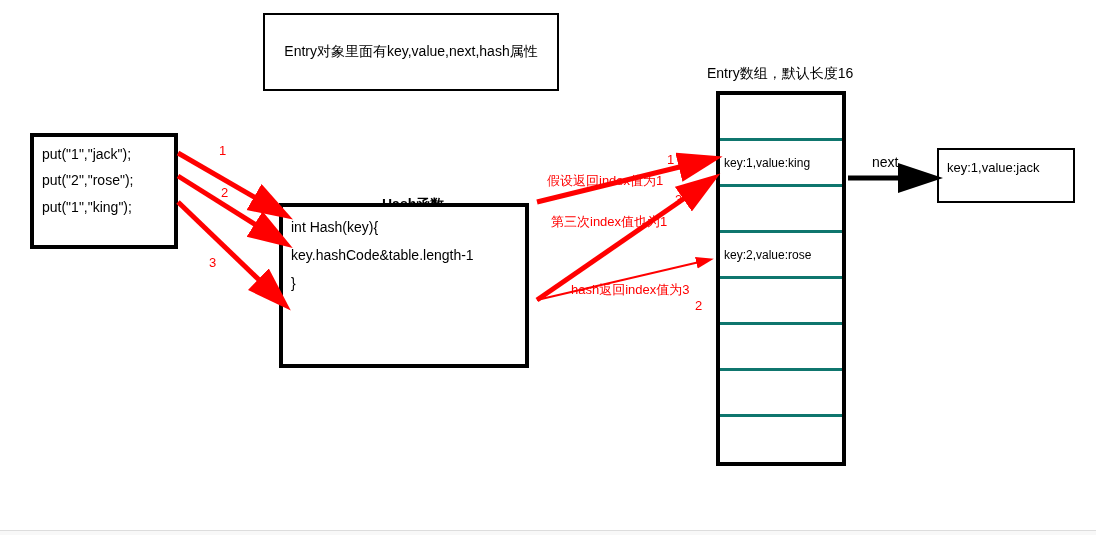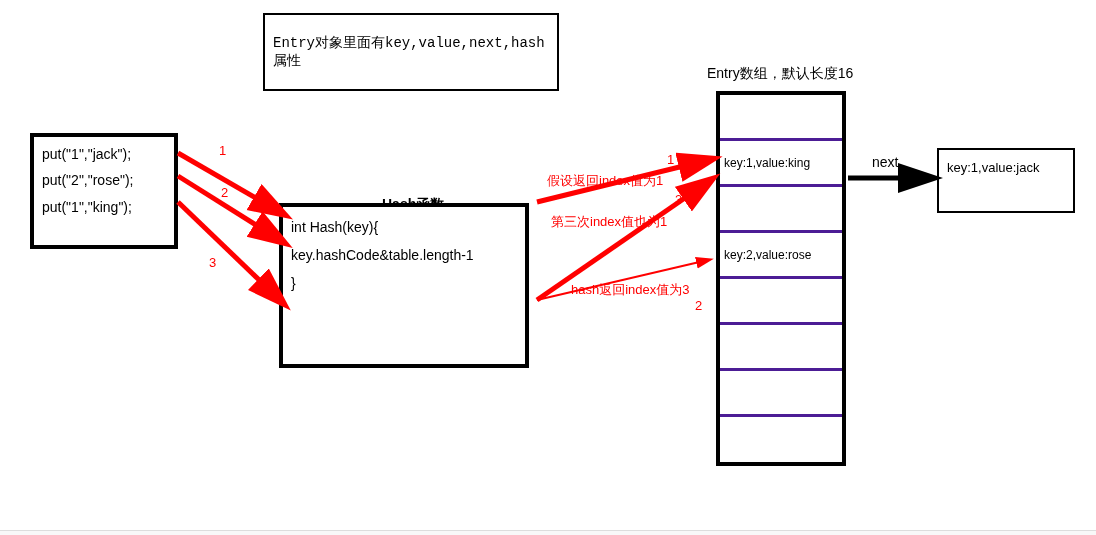--- a/index.html
+++ b/index.html
@@ -25,22 +25,21 @@
     .code-box {
       line-height: 1.6;
     }
     #entry-title-box {
       left: 263px;
       top: 13px;
       width: 296px;
       height: 78px;
       display: flex;
       align-items: center;
-      justify-content: flex-end;
-      font-family: Liberation Mono, monospace;
+      justify-content: center;
     }
     #put-box {
       left: 30px;
       top: 133px;
       width: 148px;
       height: 116px;
     }
     #put-box div {
       margin-bottom: 4px;
     }
@@ -67,41 +66,41 @@
       position: absolute;
       left: 716px;
       top: 91px;
       width: 130px;
       height: 375px;
       border: 4px solid #000;
       box-sizing: border-box;
     }
     .array-cell {
       height: 46px;
-      border-bottom: 3px solid #4c1d95;
+      border-bottom: 3px solid #0f766e;
       box-sizing: border-box;
       padding: 2px 4px;
       font-size: 12px;
       display: flex;
       align-items: center;
     }
     .array-cell:last-child {
       border-bottom: none;
     }
     #next-label {
       position: absolute;
       left: 872px;
       top: 154px;
       text-align: right;
     }
     #linked-box {
       left: 937px;
       top: 148px;
       width: 138px;
-      height: 65px;
+      height: 55px;
       padding-top: 10px;
       font-size: 13px;
     }
     .red-text {
       position: absolute;
       color: #ff0000;
       font-size: 13px;
     }
     svg {
       position: absolute;

